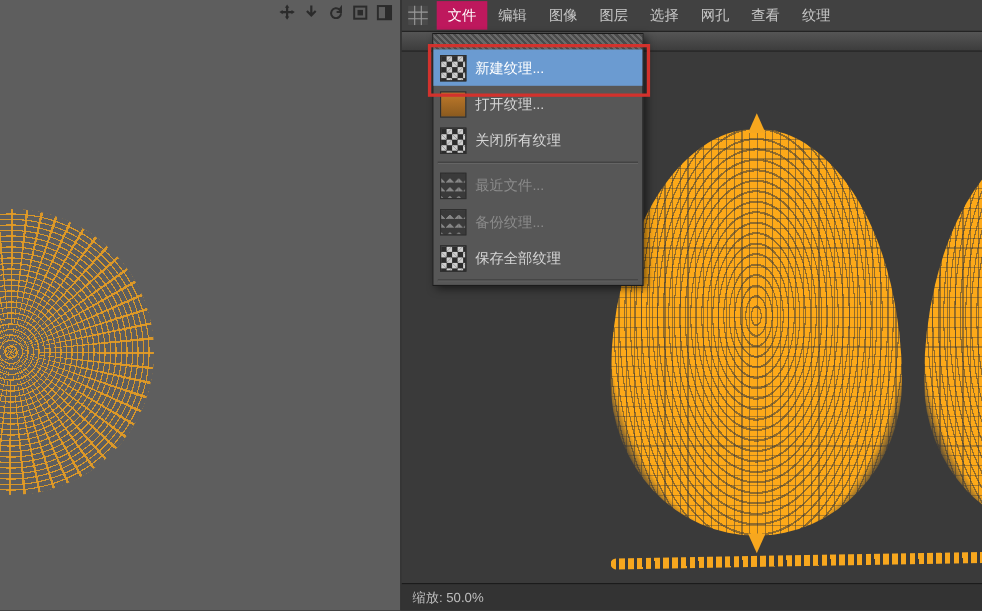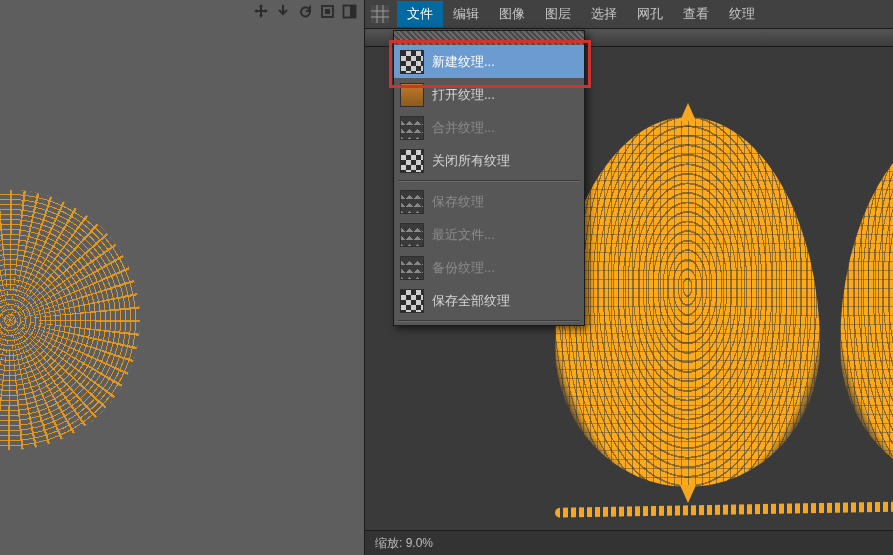--- a/index.html
+++ b/index.html
@@ -10,21 +10,21 @@
   .tb-ico{width:18px;height:18px;display:flex;align-items:center;justify-content:center;color:#2b2b2b;font-weight:bold;font-size:14px;}
   .left-mesh{position:absolute;left:-120px;top:190px;width:260px;height:260px;border-radius:50%;
     background:repeating-radial-gradient(circle,rgba(246,164,30,0.9) 0 1px,transparent 1px 5px),
                repeating-conic-gradient(rgba(246,164,30,0.9) 0deg 1deg,transparent 1deg 6deg);
     opacity:.9;}
   
   .right-panel{flex:1;display:flex;flex-direction:column;background:#3c3c3c;}
   .menubar{height:28px;background:#414141;border-bottom:1px solid #1b1b1b;display:flex;align-items:center;padding-left:4px;}
   .grid-ico{width:22px;height:20px;margin-right:6px;display:flex;align-items:center;justify-content:center;}
   .menu-item{padding:4px 10px;color:#c7c7c7;cursor:default;}
-  .menu-item.active{background:#0369a1;color:#fff;}
+  .menu-item.active{background:#be185d;color:#fff;}
   .ruler-row{height:17px;background:linear-gradient(#555,#3c3c3c);border-bottom:1px solid #1b1b1b;}
   .uv-area{flex:1;position:relative;background:#3a3a3a;overflow:hidden;}
   .uv-canvas{position:absolute;inset:0;}
   .leaf{position:absolute;border-radius:50% 50% 50% 50% / 62% 62% 38% 38%;
     background:
       repeating-radial-gradient(ellipse 55% 75% at 50% 46%, rgba(0,0,0,0) 0 4px, rgba(60,60,60,.55) 4px 5px),
       repeating-linear-gradient(90deg, rgba(60,60,60,.5) 0 1px, transparent 1px 7px),
       repeating-linear-gradient(0deg, rgba(60,60,60,.4) 0 1px, transparent 1px 9px),
       radial-gradient(ellipse at 50% 45%, #f7a71e 0%, #f7a71e 72%, rgba(247,167,30,0) 78%);
     filter:contrast(1.05);}
@@ -113,50 +113,42 @@
         <div class="tip tip-bot" style="left:315px;top:438px;"></div>
         <div class="leaf leaf2"></div>
 
         <div class="strip strip1"></div>
 
       </div>
     </div>
 
     <div class="statusbar">
       <span>缩放:</span>&nbsp;
-      <span>9.0%</span>
+      <span>50.0%</span>
     </div>
   </div>
 
   <div class="dropdown">
     <div style="height:14px;background:repeating-linear-gradient(45deg,#6a6a6a 0 2px,#4a4a4a 2px 4px);"></div>
 
     <div class="dd-item hover">
       <span class="dd-ico checker"></span>
       <span>新建纹理...</span>
     </div>
     <div class="dd-item">
       <span class="dd-ico" style="background:linear-gradient(#c07a2a,#8a5a1f);"></span>
       <span>打开纹理...</span>
     </div>
-    <div class="dd-item disabled">
-      <span class="dd-ico frag"></span>
-      <span>合并纹理...</span>
-    </div>
     <div class="dd-item">
       <span class="dd-ico checker"></span>
       <span>关闭所有纹理</span>
     </div>
 
     <div class="dd-sep"></div>
 
-    <div class="dd-item disabled">
-      <span class="dd-ico frag"></span>
-      <span>保存纹理</span>
-    </div>
     <div class="dd-item disabled">
       <span class="dd-ico frag"></span>
       <span>最近文件...</span>
     </div>
     <div class="dd-item disabled">
       <span class="dd-ico frag"></span>
       <span>备份纹理...</span>
     </div>
     <div class="dd-item">
       <span class="dd-ico checker"></span>

